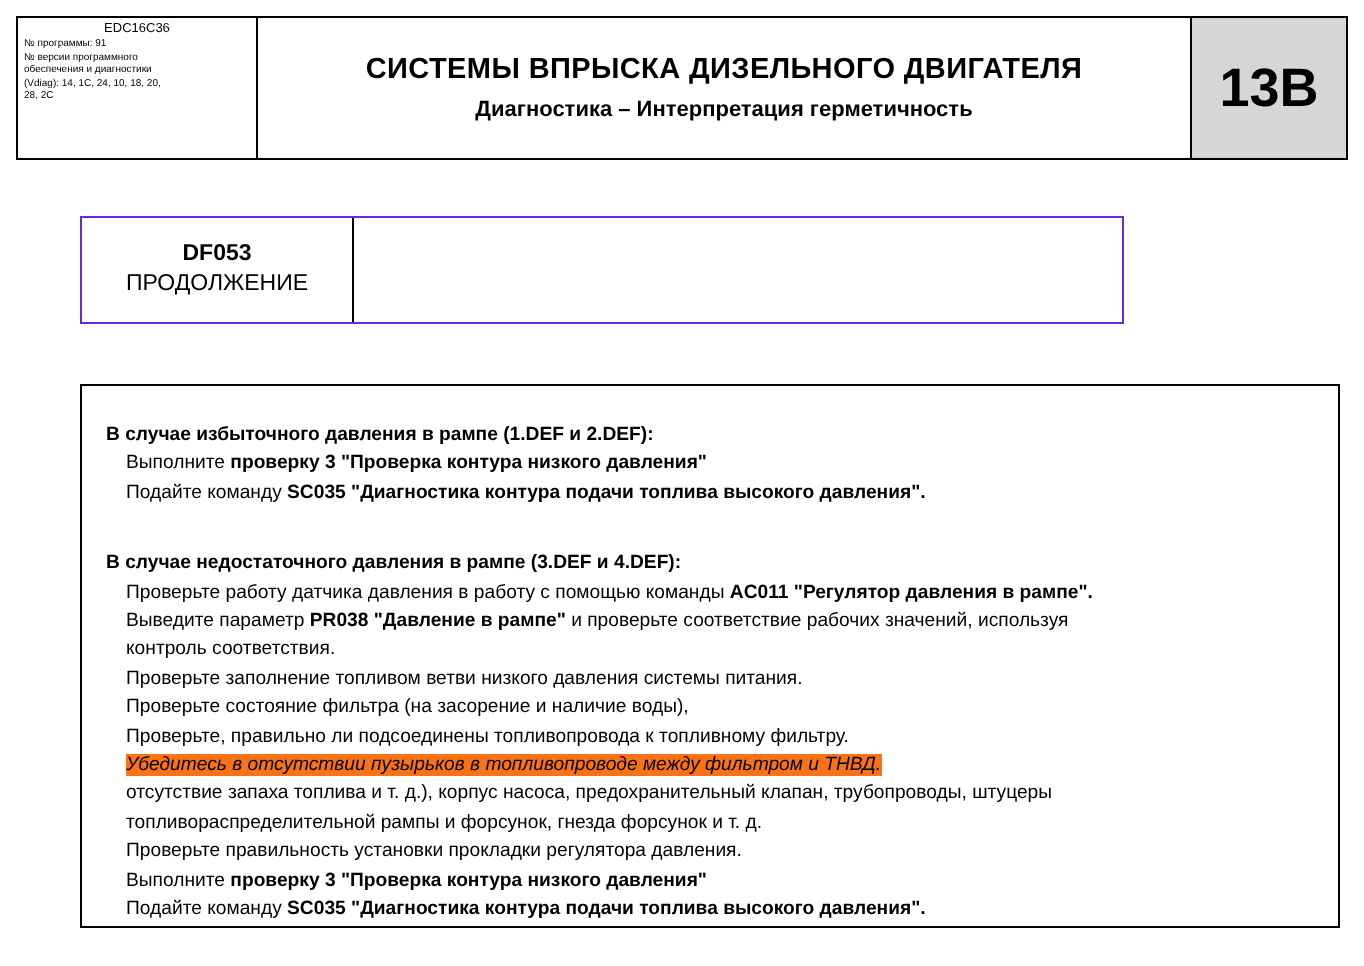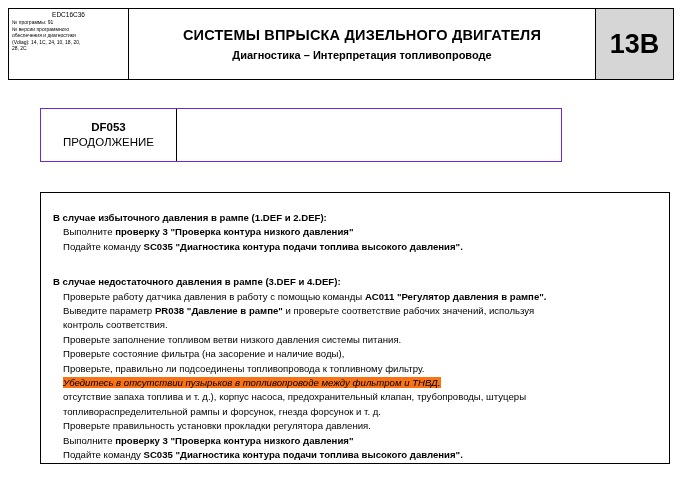--- a/index.html
+++ b/index.html
@@ -160,21 +160,21 @@
   <div class="header-code">
     <div class="code-main">EDC16C36</div>
     <div class="code-small">№ программы: 91</div>
     <div class="code-small">№ версии программного</div>
     <div class="code-small">обеспечения и диагностики</div>
     <div class="code-small">(Vdiag): 14, 1C, 24, 10, 18, 20,</div>
     <div class="code-small">28, 2C</div>
   </div>
   <div class="header-titles">
     <div class="header-title-main">СИСТЕМЫ ВПРЫСКА ДИЗЕЛЬНОГО ДВИГАТЕЛЯ</div>
-    <div class="header-title-sub">Диагностика – Интерпретация топливопроводе</div>
+    <div class="header-title-sub">Диагностика – Интерпретация герметичность</div>
   </div>
   <div class="header-page">
     <span>13B</span>
   </div>
 </div>
 
 <div class="df-block">
   <div class="df-left">
     <div class="df-code">DF053</div>
     <div class="df-cont">ПРОДОЛЖЕНИЕ</div>

